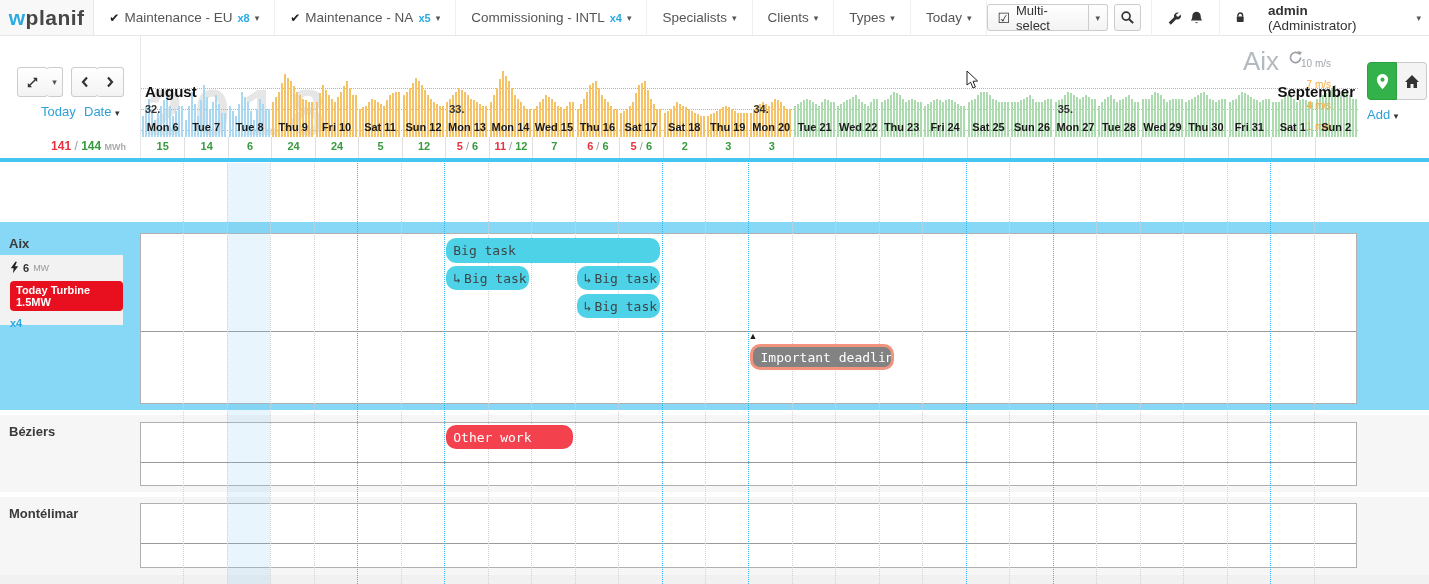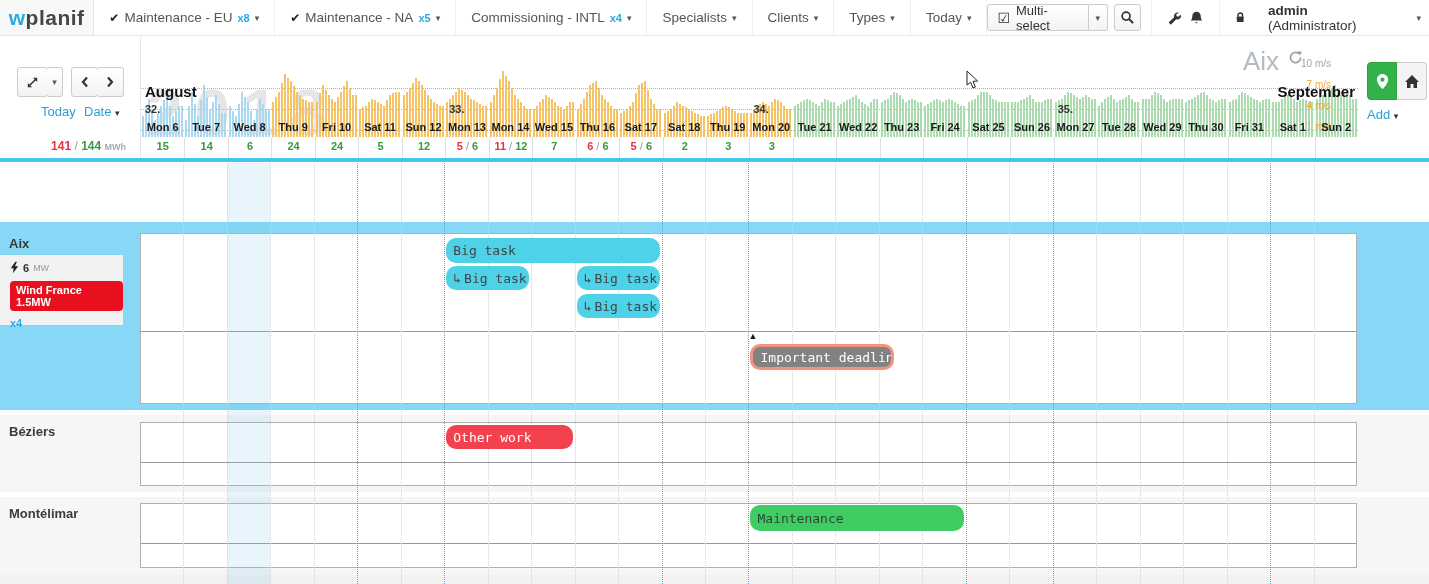--- a/index.html
+++ b/index.html
@@ -317,21 +317,21 @@
         <i style="height: 40.25px; background: rgb(170, 216, 240);"></i>
         <i style="height: 35px; background: rgb(170, 216, 240);"></i>
         <i style="height: 26.25px; background: rgb(170, 216, 240);"></i>
         <i style="height: 17.5px; background: rgb(170, 216, 240);"></i>
         <i style="height: 28px; background: rgb(170, 216, 240);"></i>
         <i style="height: 38.5px; background: rgb(170, 216, 240);"></i>
         <i style="height: 33.25px; background: rgb(170, 216, 240);"></i>
         <i style="height: 28px; background: rgb(170, 216, 240);"></i>
         <i style="height: 28px; background: rgb(170, 216, 240);"></i>
       </div>
-      <div class="day-label" style="left: 86.928px; width: 43.464px;">Wed 8</div>
+      <div class="day-label" style="left: 86.928px; width: 43.464px;">Tue 8</div>
       <div class="daybars" style="left: 131.392px; width: 41.464px;">
         <i style="height: 35px; background: rgb(245, 195, 102);"></i>
         <i style="height: 40.25px; background: rgb(245, 195, 102);"></i>
         <i style="height: 45.5px; background: rgb(245, 195, 102);"></i>
         <i style="height: 54.25px; background: rgb(245, 195, 102);"></i>
         <i style="height: 63px; background: rgb(245, 195, 102);"></i>
         <i style="height: 59.5px; background: rgb(245, 195, 102);"></i>
         <i style="height: 56px; background: rgb(245, 195, 102);"></i>
         <i style="height: 50.75px; background: rgb(245, 195, 102);"></i>
         <i style="height: 45.5px; background: rgb(245, 195, 102);"></i>
@@ -783,21 +783,21 @@
   <div class="band aix-band">
     <div class="row-label" style="top:14px;">Aix</div>
     <div class="aix-panel">
       <div class="power-line">
         <svg width="9" height="13" viewBox="0 0 11 14">
             <path d="M6.5 0 L1 8 h3.5 L3.5 14 L10 5.5 H6 L8.5 0 z" fill="#222"></path>
           </svg>
         <b>6</b>
           <span class="u">MW</span>
       </div>
-      <span class="turbine-badge">Wind France 1.5MW</span>
+      <span class="turbine-badge">Today Turbine 1.5MW</span>
       <div class="badge-count">x4</div>
     </div>
   </div>
 
   <div class="band gray-band beziers-band">
     <div class="row-label" style="top:9px;">Béziers</div>
   </div>
   <div class="band gray-band montelimar-band">
     <div class="row-label" style="top:9px;">Montélimar</div>
   </div>
@@ -859,23 +859,20 @@
         <span class="pre">↳</span>
         <span>Big task</span>
       </div>
       <div class="marker" style="left: 748.496px; top: 331px;">▲</div>
       <div class="task deadline" style="left: 750.496px; top: 344px; width: 143.778px; height: 26px;">
         <span>Important deadline</span>
       </div>
       <div class="task red" style="left: 446.248px; top: 425px; width: 126.392px; height: 24px;">
         <span>Other work</span>
       </div>
-      <div class="task green" style="left: 750.496px; top: 505px; width: 213.32px; height: 26px;">
-        <span>Maintenance</span>
-      </div>
     </div>
 
   <div class="cursor">
     <svg width="13" height="19" viewBox="0 0 13 19">
         <path d="M1 1 L1 15 L4.6 12.2 L7 18 L9.4 17 L7 11.3 L11.6 11 Z" fill="#fff" stroke="#222" stroke-width="1"></path>
       </svg>
   </div>
 
 </div>
 

